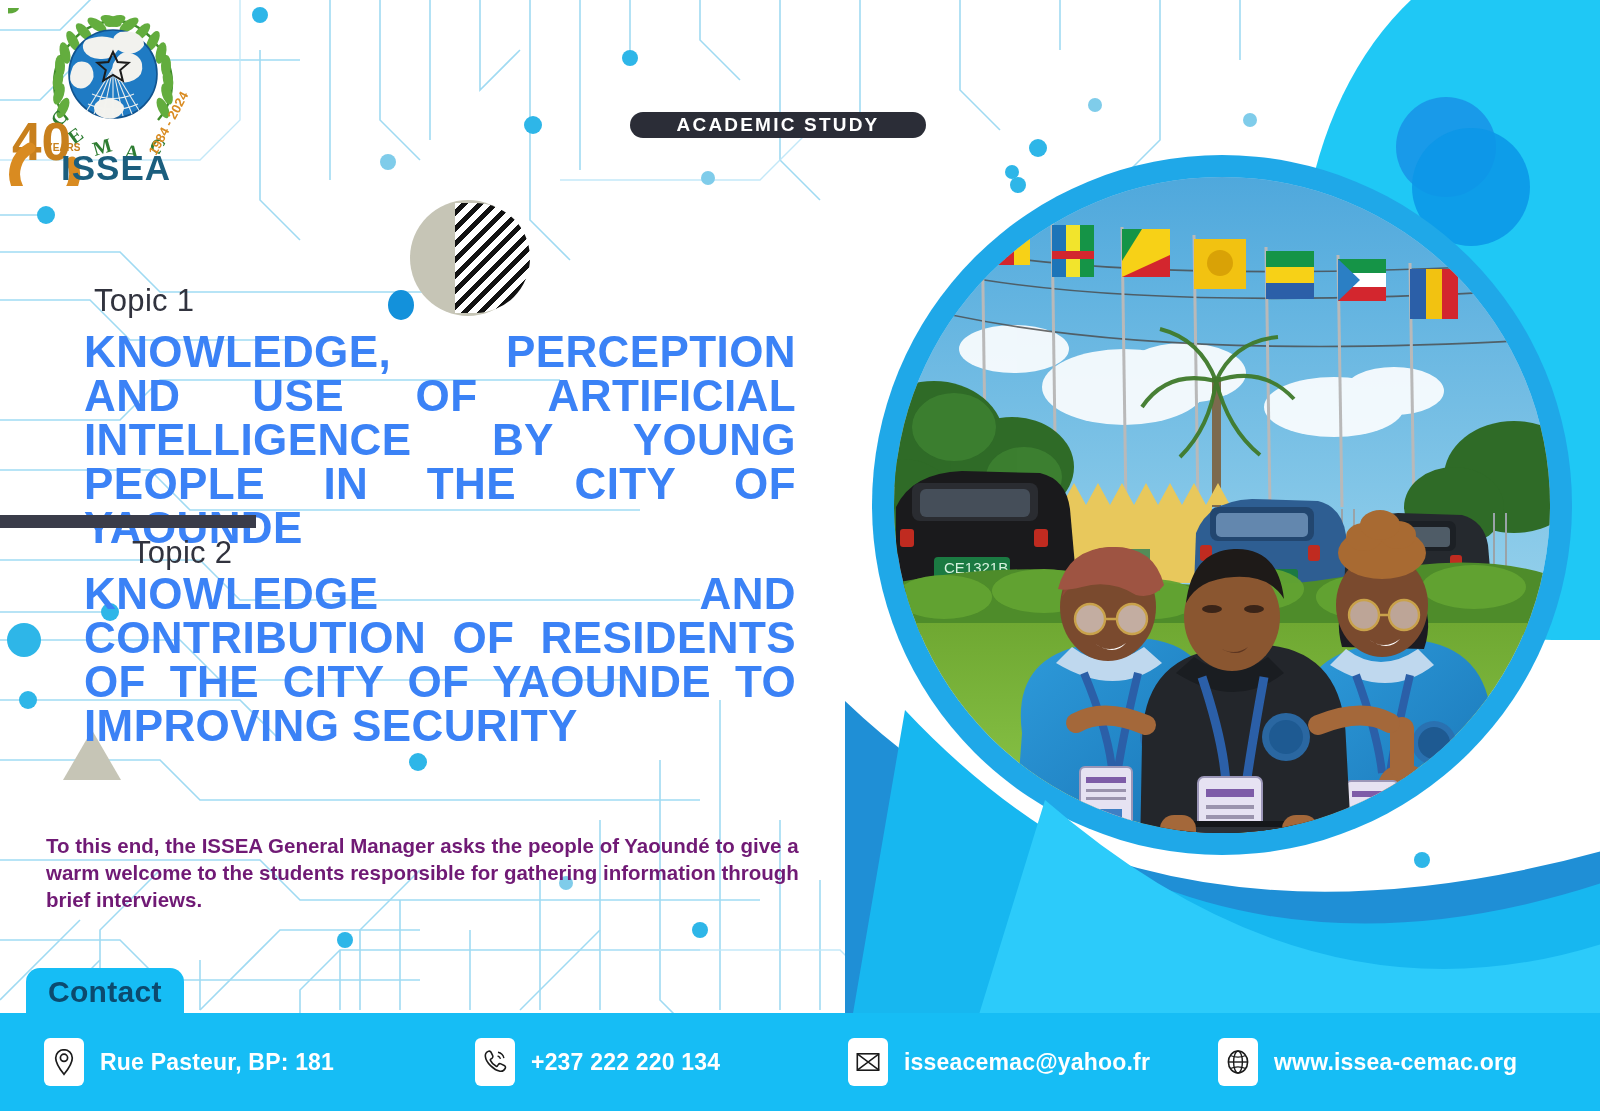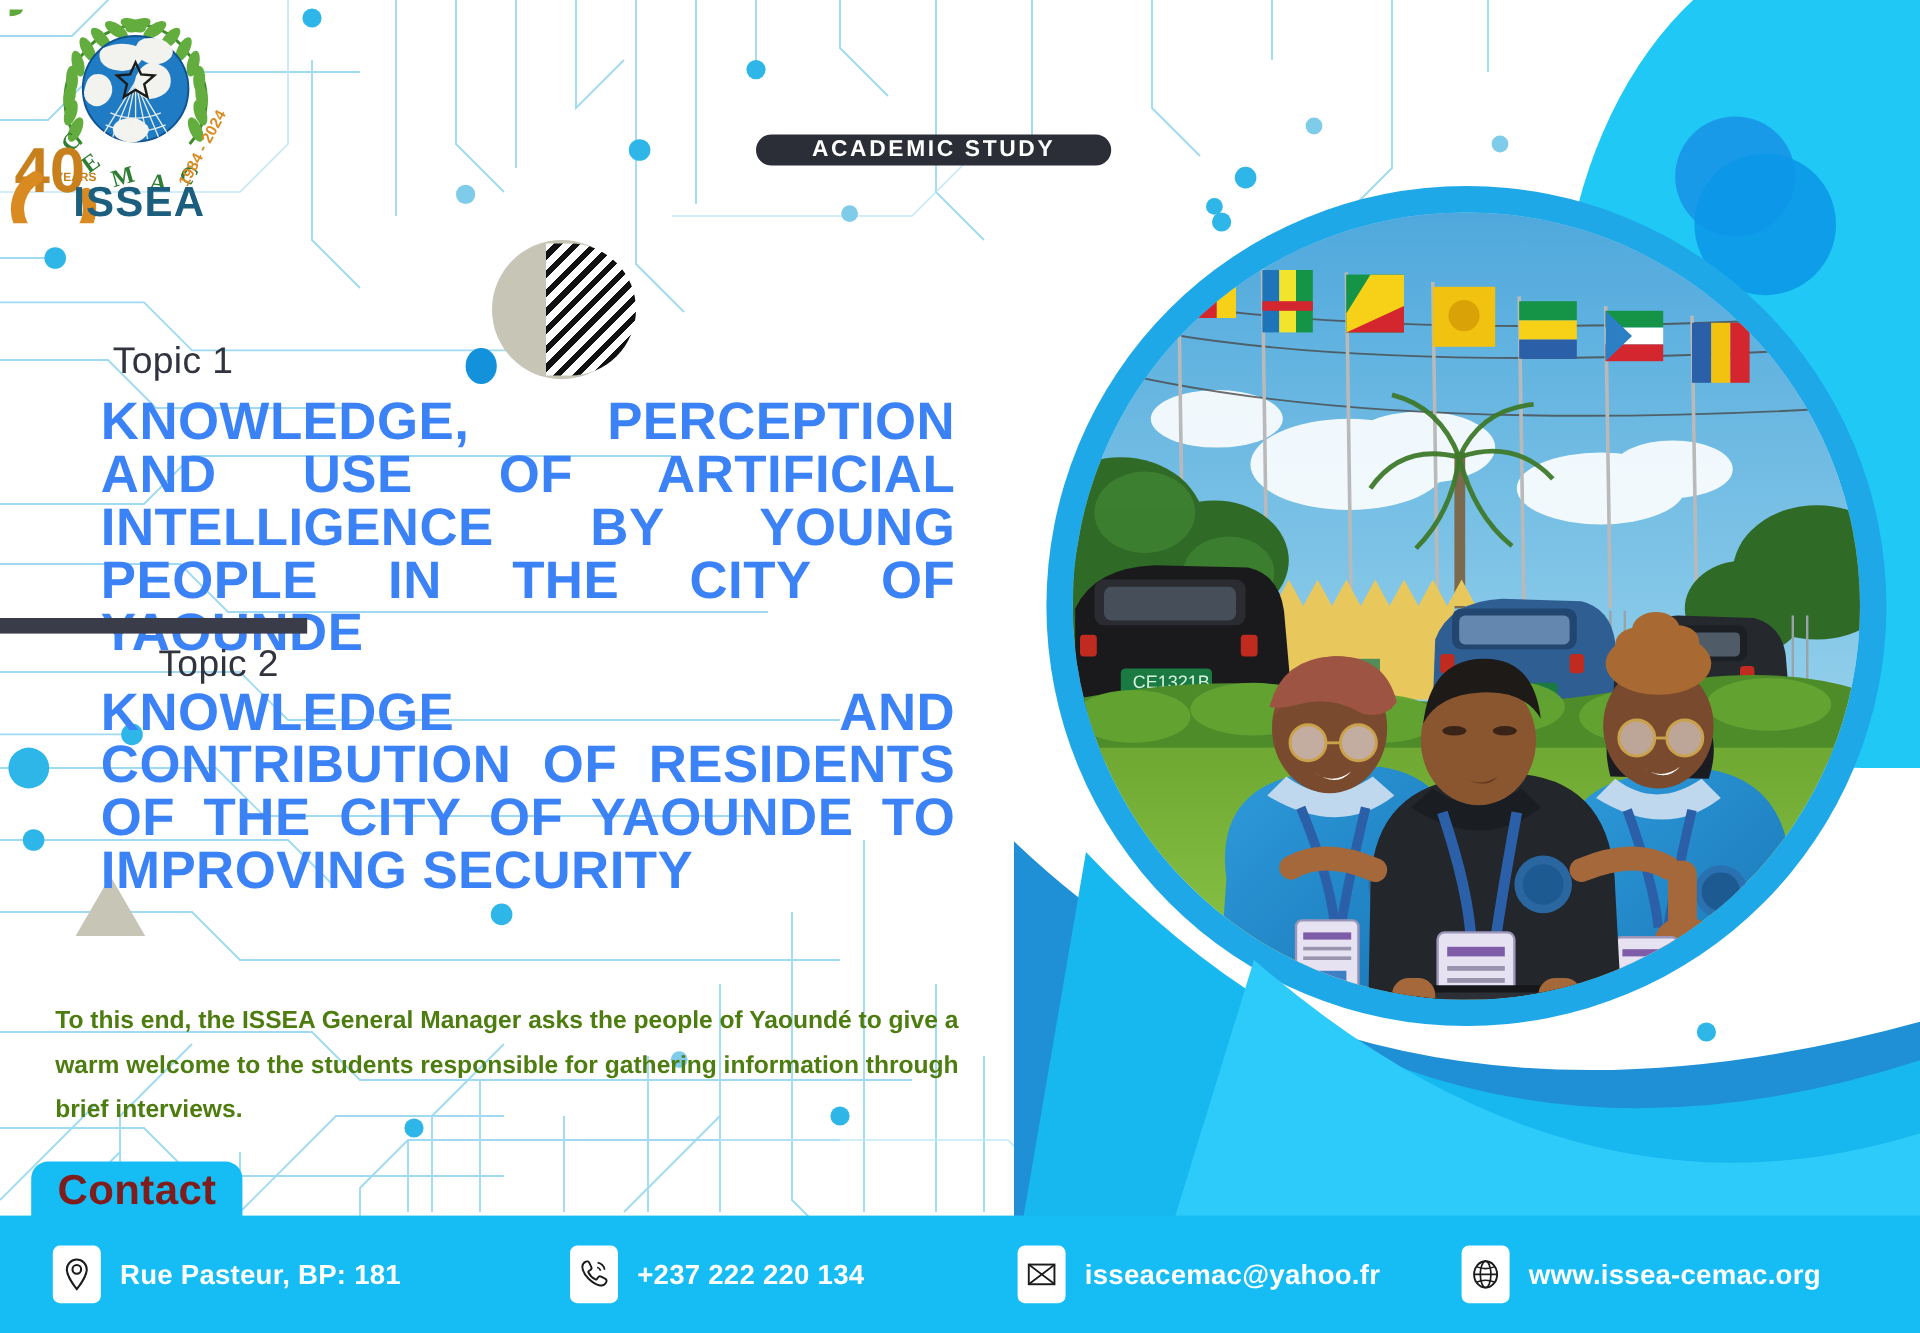--- a/index.html
+++ b/index.html
@@ -159,23 +159,23 @@
     letter-spacing:.5px;
   }
   .date-pill .hl { color:#1EB5F0; }
 
   
   .body-note {
     position:absolute;
     left:46px; top:832px;
     width:768px;
     font-size:20.5px;
-    line-height:37px;
+    line-height:27px;
     font-weight:bold;
-    color:#4d7c0f;
+    color:#701a75;
   }
 
   
   .photo-frame {
     position:absolute;
     left:872px; top:155px;
     width:700px; height:700px;
     border-radius:50%;
     background:#1FA8E8;
     padding:22px;
@@ -200,22 +200,22 @@
   .contact-tab {
     position:absolute;
     left:26px; top:968px;
     height:48px;
     padding:0 22px;
     background:#16BDF5;
     border-radius:14px 14px 0 0;
     display:flex; align-items:center;
   }
   .contact-tab span {
-    color:#7f1d1d;
-    font-size:35px;
+    color:#0c4a6e;
+    font-size:30px;
     font-weight:bold;
     letter-spacing:.3px;
   }
   .footer-bar {
     position:absolute;
     left:0; top:1013px;
     width:1600px; height:98px;
     background:#16BDF5;
     display:flex;
     align-items:center;

